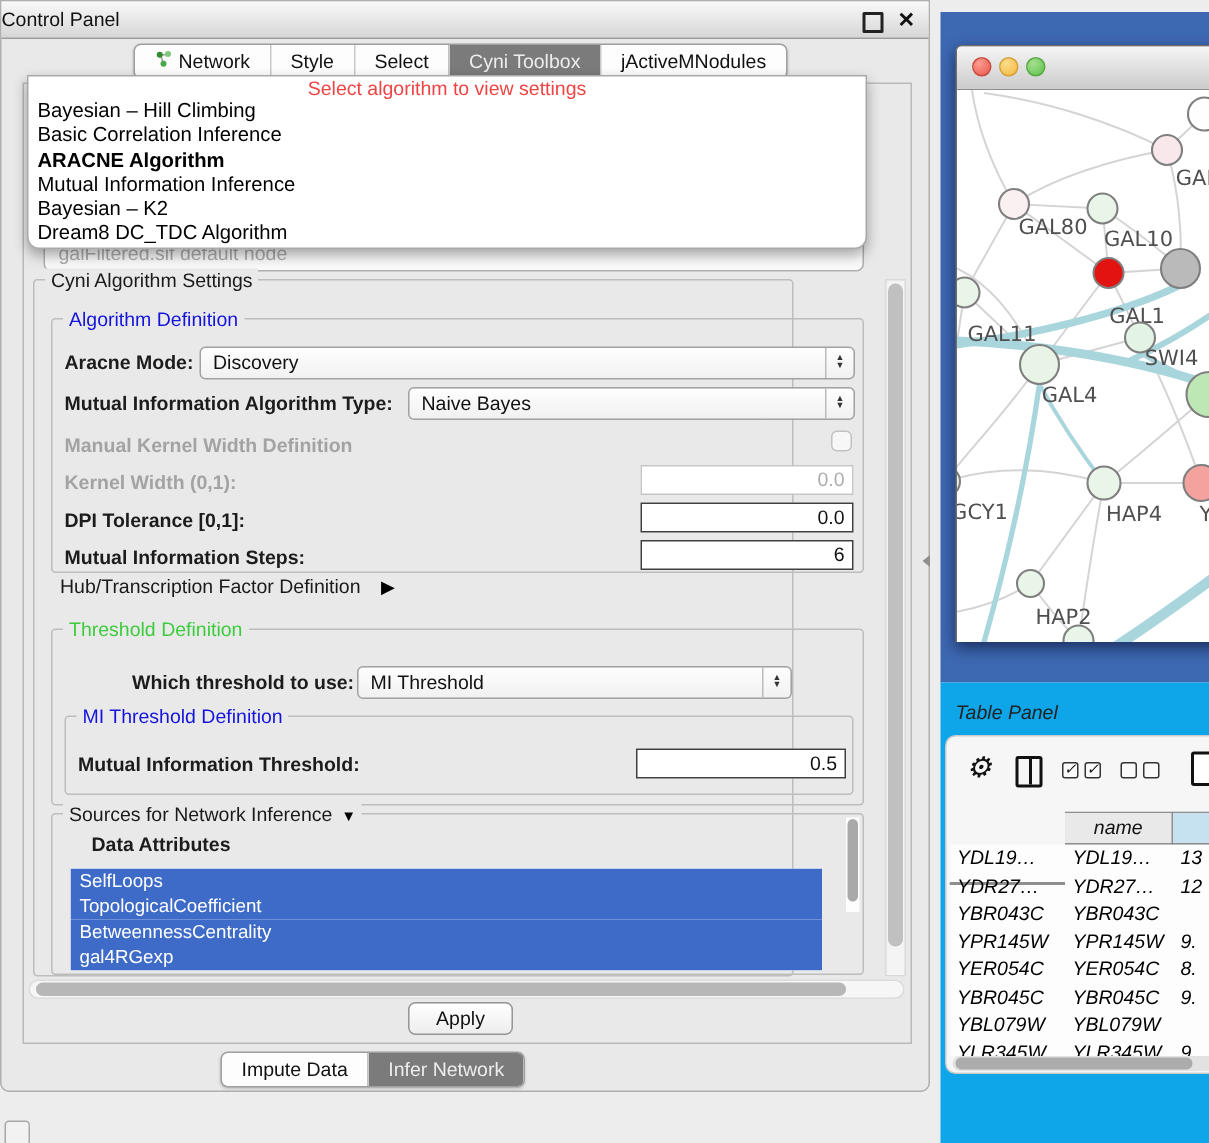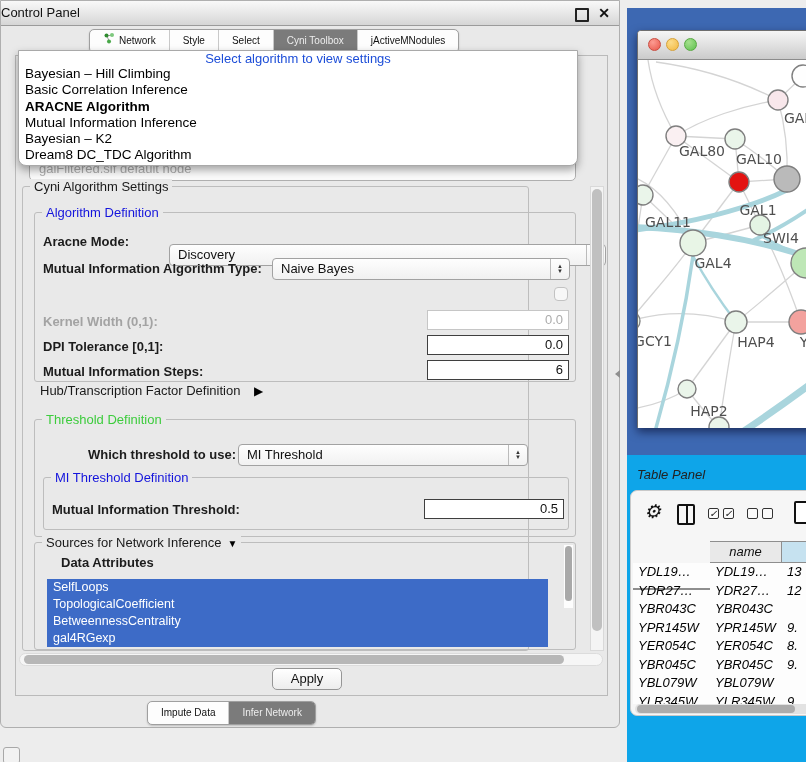--- a/index.html
+++ b/index.html
@@ -9,21 +9,21 @@
   
   .control-panel{position:absolute;left:0;top:8;width:620px;height:728px;background:#E9E9E9;
     border:1px solid #AFAFAF;border-radius:0 0 6px 6px;box-sizing:border-box;}
   .cp-titlebar{position:relative;height:24px;background:linear-gradient(#F9F9F9,#D6D6D6);
     border-bottom:1px solid #9B9B9B;font-size:13px;line-height:24px;color:#111;}
   .cp-float{position:absolute;right:30px;top:7px;width:10px;height:10px;border:2px solid #222;border-radius:1px;}
   .cp-close{position:absolute;right:9px;top:0;font-size:14px;font-weight:bold;color:#111;line-height:24px;}
 
   
   .seg{position:absolute;display:flex;border:1px solid #9F9F9F;border-radius:5px;overflow:hidden;
-    background:#FDFDFD;box-shadow:0 1px 2px rgba(0,0,0,.18);font-size:10px;height:22px;align-items:flex-end;}
+    background:#FDFDFD;box-shadow:0 1px 2px rgba(0,0,0,.18);font-size:13px;height:22px;align-items:flex-end;}
   .seg .tab{padding:0 13px;line-height:22px;color:#111;border-left:1px solid #C9C9C9;display:flex;align-items:center;gap:4px;white-space:nowrap;}
   .seg .tab:first-child{border-left:none;}
   .seg .tab.selected{background:#7B7B7B;color:#EDEDED;}
   #top-tabs{left:88px;top:28px;}
   #bottom-tabs{left:146px;top:700px;}
 
   
   .settings-outer{position:absolute;left:14px;top:54px;width:593px;height:641px;
     border:1px solid #BABABA;background:#E9E9E9;box-sizing:border-box;}
   .hidden-combo{position:absolute;left:13px;top:101px;width:547px;height:24px;border:1px solid #AFAFAF;
@@ -70,21 +70,21 @@
   .vthumb{position:absolute;left:1px;top:2px;width:10px;height:442px;background:#C0C0C0;border-radius:6px;}
   .hscroll{position:absolute;left:3px;top:597px;width:584px;height:13px;background:#F6F6F6;border:1px solid #DCDCDC;border-radius:7px;box-sizing:border-box;}
   .hthumb{position:absolute;left:4px;top:1px;width:540px;height:9px;background:#B7B7B7;border-radius:5px;}
 
   .apply-btn{position:absolute;left:256px;top:612px;width:70px;height:22px;border:1px solid #969696;border-radius:5px;
     background:linear-gradient(#FFFFFF,#EDEDED);font-size:13px;color:#111;text-align:center;line-height:20px;box-sizing:border-box;}
 
   
   .dd-popup{position:absolute;left:17px;top:49px;width:560px;height:116px;background:#FFF;
     border:1px solid #A9A9A9;border-radius:0 0 8px 8px;box-shadow:0 4px 9px rgba(0,0,0,.35);z-index:20;box-sizing:border-box;overflow:hidden;}
-  .dd-header{font-size:13px;color:#1d4ed8;text-align:center;line-height:15px;height:15px;}
+  .dd-header{font-size:13px;color:#ef4444;text-align:center;line-height:15px;height:15px;}
   .dd-item{font-size:13.5px;line-height:16.3px;color:#000;padding-left:6px;white-space:nowrap;}
   .dd-item.bold{font-weight:bold;}
 
   .mini-icon{position:absolute;left:3px;top:747px;width:15px;height:15px;border:1px solid #A8A8A8;background:#F2F2F2;border-radius:3px;}
   .splitter{position:absolute;left:615px;top:370px;width:0;height:0;border-top:4px solid transparent;border-bottom:4px solid transparent;border-right:5px solid #8F8F8F;}
 
   
   .desktop-blue{position:absolute;left:627px;top:8px;width:179px;height:447px;background:#3D68B2;}
   .net-window{position:absolute;left:10px;top:22px;width:200px;height:398px;border:1px solid #6E6E6E;
     border-radius:4px 4px 0 0;box-shadow:0 4px 10px rgba(0,0,30,.55);box-sizing:border-box;background:#FFF;}
@@ -164,37 +164,38 @@
         <span>galFiltered.sif default node</span>
       </div>
 
       <div class="fieldset" id="fs-cas">
         <span class="legend">Cyni Algorithm Settings</span>
 
         <div class="fieldset" id="fs-ad">
           <span class="legend blue">Algorithm Definition</span>
 
           <span class="lbl" style="left:8px;top:21px;">Aracne Mode:</span>
-          <div class="combo" style="left:98px;top:31px;width:437px;margin-left:36px;">
+          <div class="combo" style="left:98px;top:18px;width:437px;">
             <span class="cv">Discovery</span>
             <span class="arrows">
                 <span>▲</span>
                 <span>▼</span>
               </span>
           </div>
 
           <span class="lbl" style="left:8px;top:48px;">Mutual Information Algorithm Type:</span>
           <div class="combo" style="left:237px;top:45px;width:298px;">
             <span class="cv">Naive Bayes</span>
             <span class="arrows">
                 <span>▲</span>
                 <span>▼</span>
               </span>
           </div>
 
+          <span class="lbl dim" style="left:8px;top:76px;">Manual Kernel Width Definition</span>
           <span class="checkbox" style="left:519px;top:74px;"></span>
 
           <span class="lbl dim" style="left:8px;top:101px;">Kernel Width (0,1):</span>
           <span class="field disabled" style="left:392px;top:97px;width:142px;">0.0</span>
 
           <span class="lbl" style="left:8px;top:126px;">DPI Tolerance [0,1]:</span>
           <span class="field" style="left:392px;top:122px;width:142px;">0.0</span>
 
           <span class="lbl" style="left:8px;top:151px;">Mutual Information Steps:</span>
           <span class="field" style="left:392px;top:147px;width:142px;">6</span>

